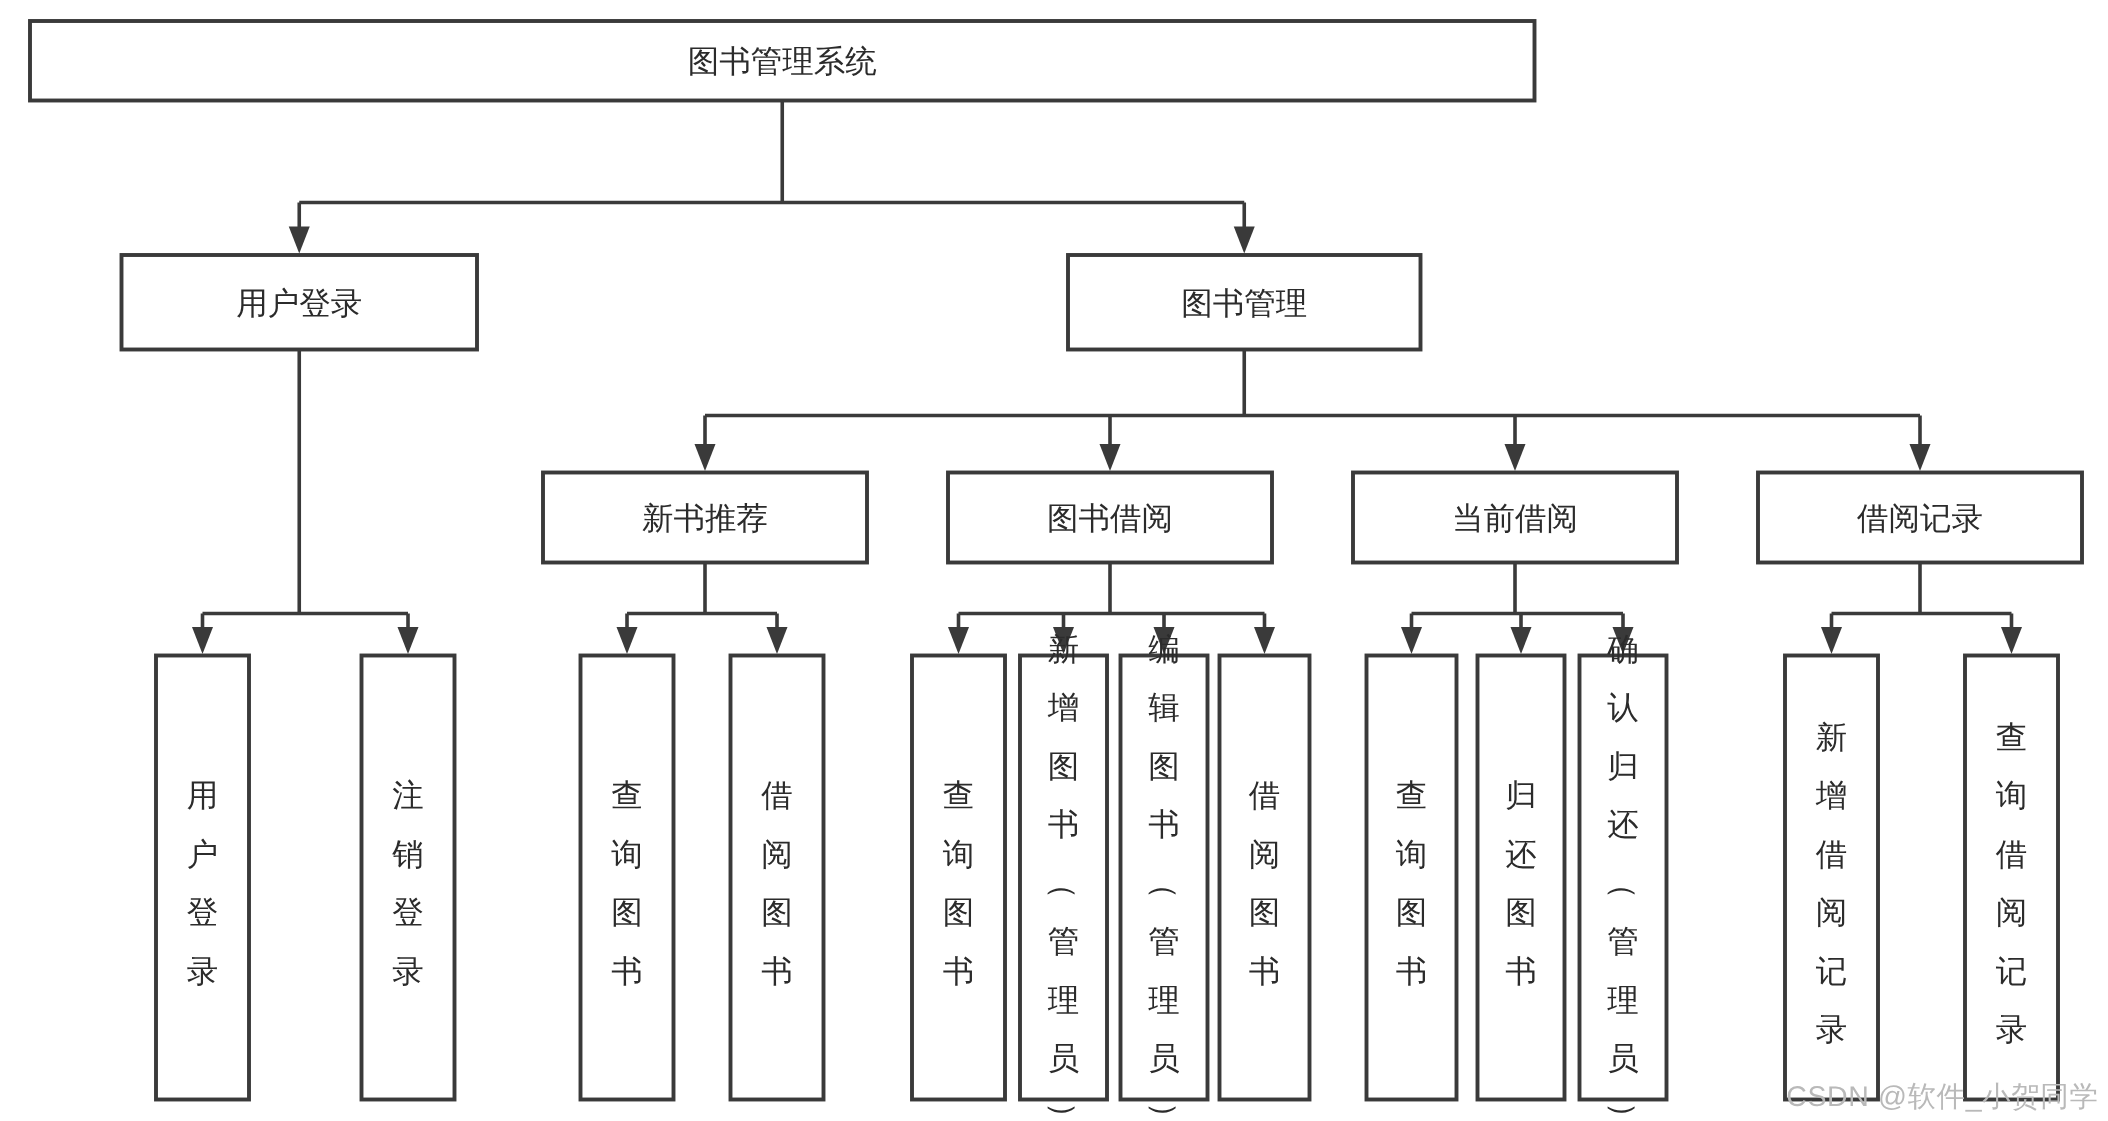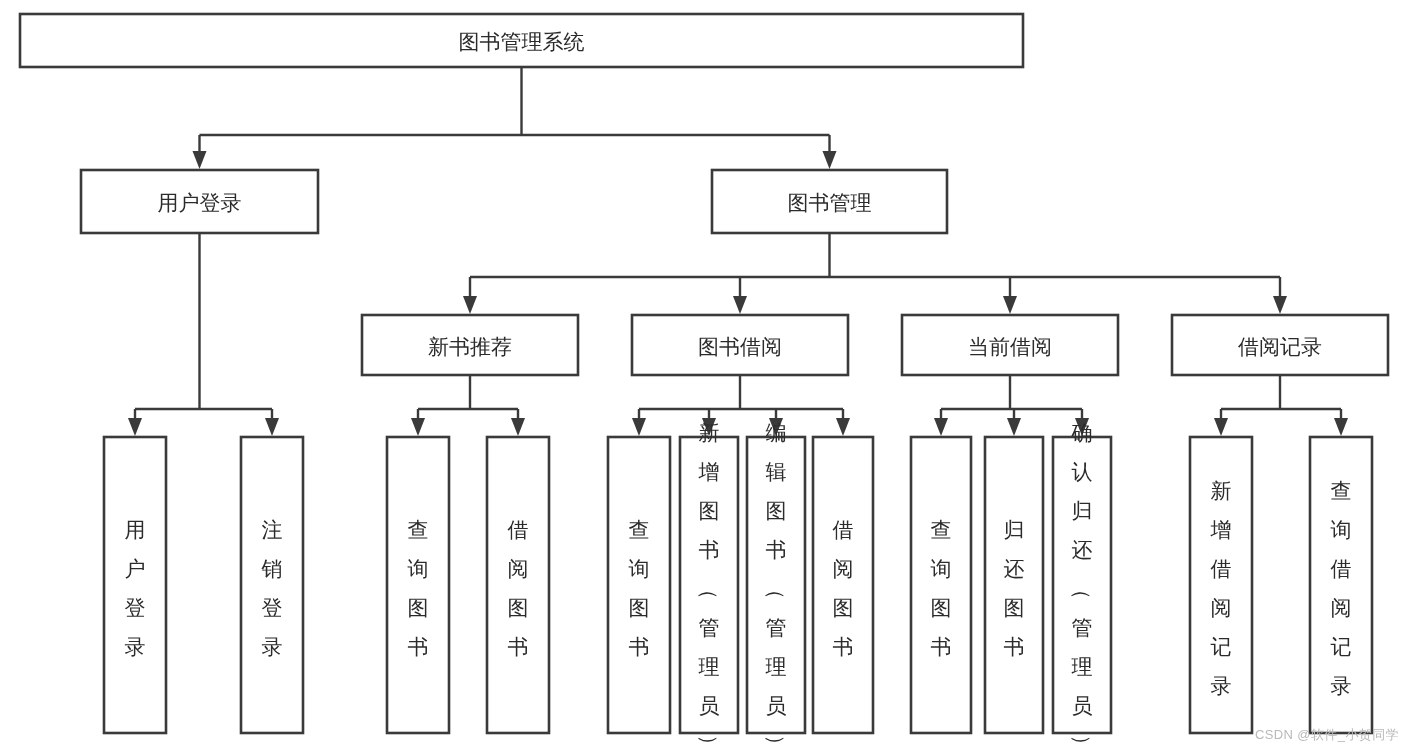--- a/index.html
+++ b/index.html
@@ -51,21 +51,21 @@
   }
   .arrowhead {
     fill: #3a3a3a;
     stroke: none;
   }
   .watermark-text {
     position: absolute;
     right: 6px;
     bottom: 3px;
     font-family: "Liberation Sans", "DejaVu Sans", sans-serif;
-    font-size: 13px;
+    font-size: 19px;
     color: #b9b9b9;
     white-space: nowrap;
     letter-spacing: 0.4px;
     user-select: none;
   }
 </style>
 </head>
 <body>
 
 <div id="diagram-root">

